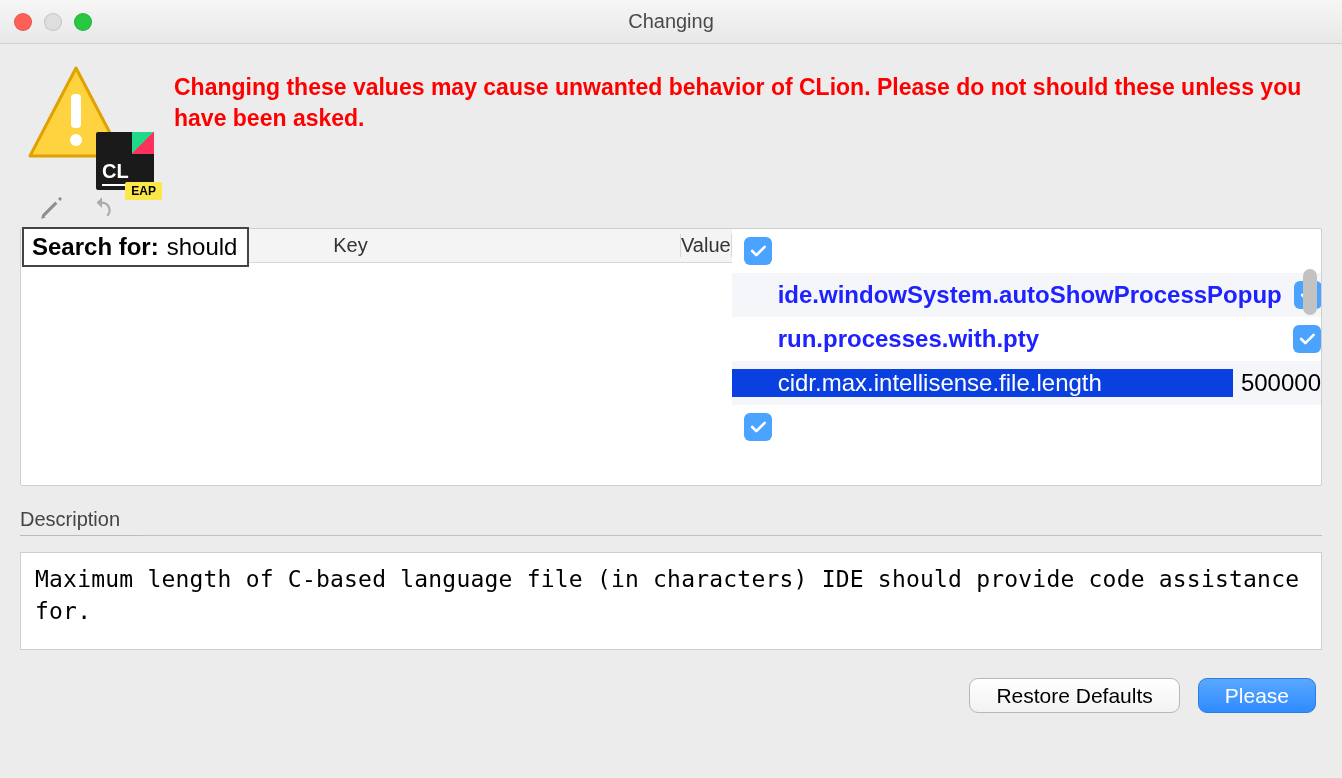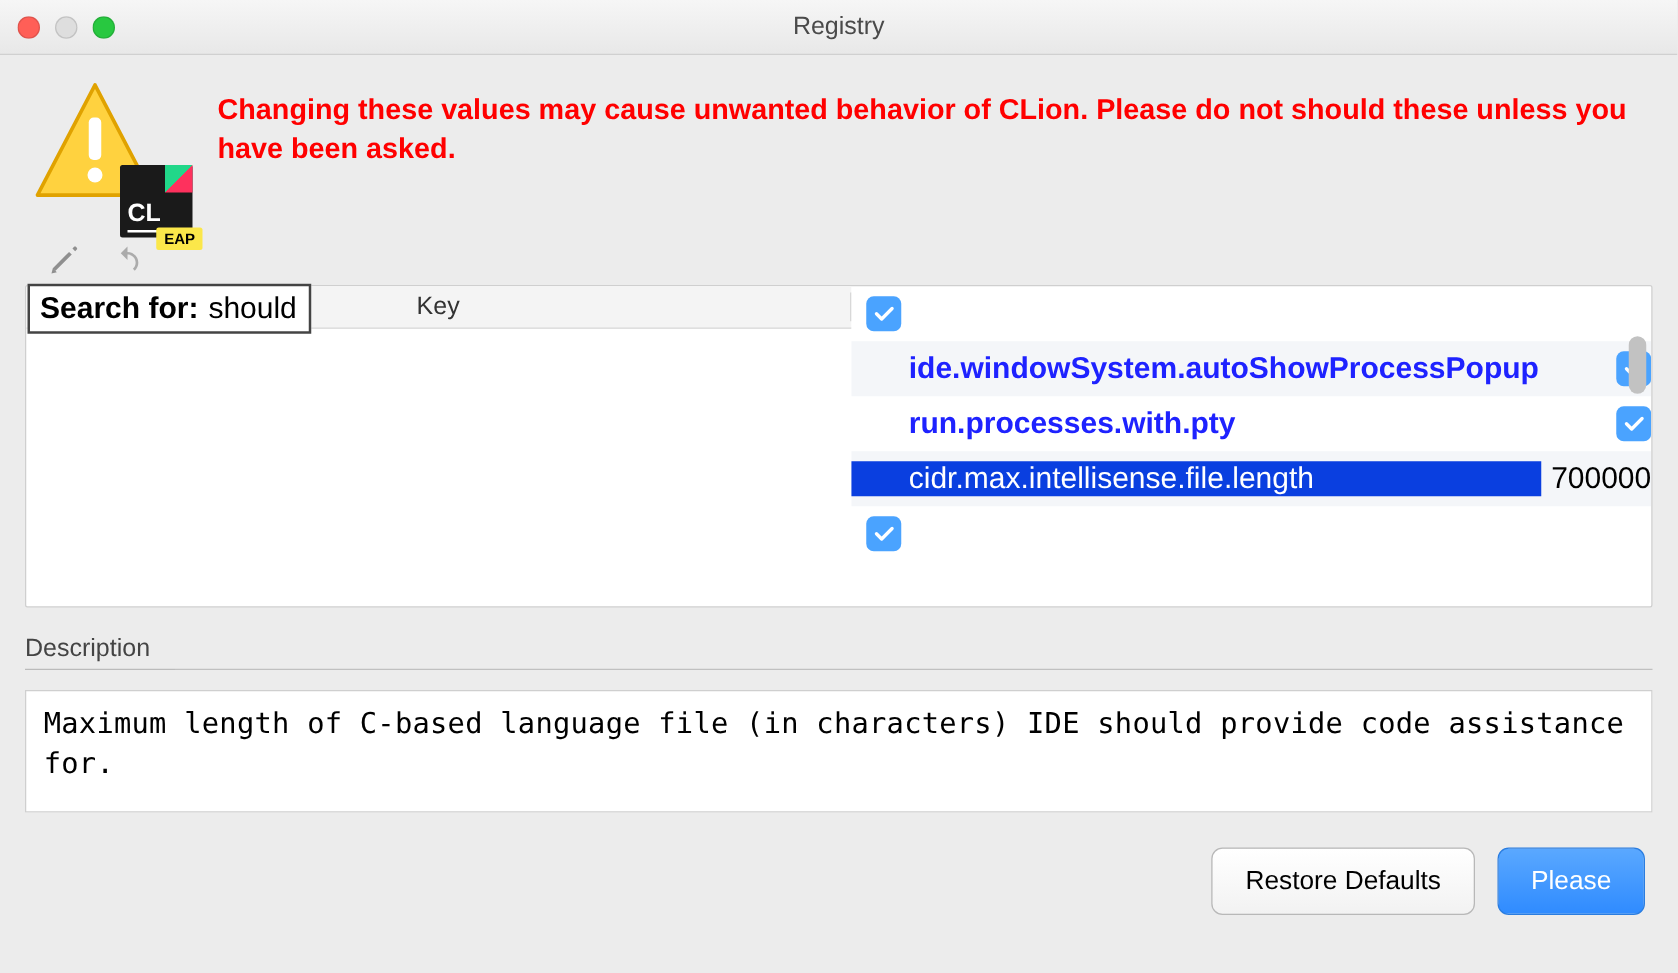--- a/index.html
+++ b/index.html
@@ -86,38 +86,38 @@
     .desc-label { font-size: 20px; color: #444; border-bottom: 1px solid #bbb; padding: 0 2px 4px 0; display: inline-block; width: 120px; }
     .desc-line { border-bottom: 1px solid #c0c0c0; margin-top: -1px; }
     .desc-box {
       margin-top: 16px; background: #fff; border: 1px solid #cfcfcf;
       height: 98px; padding: 10px 14px;
       font-family: "Menlo", "Consolas", monospace; font-size: 23px; letter-spacing: .2px;
       line-height: 1.4; color: #000;
     }
     .footer { display: flex; justify-content: flex-end; gap: 18px; margin-top: 28px; padding-right: 6px; }
     .btn {
-      height: 54px; padding: 0 26px; border-radius: 9px; font-size: 21px;
+      height: 35px; padding: 0 26px; border-radius: 9px; font-size: 21px;
       display: flex; align-items: center; justify-content: center; cursor: pointer;
       border: 1px solid #b8b8b8; background: linear-gradient(#ffffff, #f2f2f2);
     }
     .btn.primary {
       background: linear-gradient(#5aa8ff, #2f8bff); color: #fff; border: 1px solid #2a7de0;
     }
   </style>
 </head>
 <body>
 
 <div class="titlebar">
   <div class="traffic-lights">
     <div class="tl red"></div>
     <div class="tl yellow"></div>
     <div class="tl green"></div>
   </div>
-  <div class="title">Registry</div>
+  <div class="title">Changing</div>
 </div>
 
 <div class="content">
 
   <div class="warning-row">
     <div class="warn-icon-wrap">
       <svg class="warning-triangle" viewBox="0 0 100 100">
         <polygon points="50,4 96,92 4,92" fill="#ffd23f" stroke="#e0a200" stroke-width="3" stroke-linejoin="round"></polygon>
         <rect x="45" y="30" width="10" height="34" rx="4" fill="#fff"></rect>
         <circle cx="50" cy="76" r="6" fill="#fff"></circle>
@@ -147,20 +147,21 @@
 
   <div class="main-area">
     <div class="search-box">
       <span class="label">Search for:</span>
       <span class="term">should</span>
     </div>
 
     <div class="table-wrap">
       <div class="thead">
         <div class="col-key">Key</div>
+        <div class="col-val">Value</div>
       </div>
       <div class="tbody" id="tbody">
           <div class="row">
             <div class="cell-val">
               <div class="checkbox">
                 <svg viewBox="0 0 24 24">
                   <path d="M5 12l5 5L20 7" stroke="#fff" stroke-width="3.2" fill="none" stroke-linecap="round" stroke-linejoin="round"></path>
                 </svg>
               </div>
             </div>
@@ -181,21 +182,21 @@
               <div class="checkbox">
                 <svg viewBox="0 0 24 24">
                   <path d="M5 12l5 5L20 7" stroke="#fff" stroke-width="3.2" fill="none" stroke-linecap="round" stroke-linejoin="round"></path>
                 </svg>
               </div>
             </div>
           </div>
           <div class="row selected modified">
             <div class="cell-key">cidr.max.intellisense.file.length</div>
             <div class="cell-val">
-              <span class="textval">700000</span>
+              <span class="textval">500000</span>
             </div>
           </div>
           <div class="row modified">
             <div class="cell-val">
               <div class="checkbox">
                 <svg viewBox="0 0 24 24">
                   <path d="M5 12l5 5L20 7" stroke="#fff" stroke-width="3.2" fill="none" stroke-linecap="round" stroke-linejoin="round"></path>
                 </svg>
               </div>
             </div>

